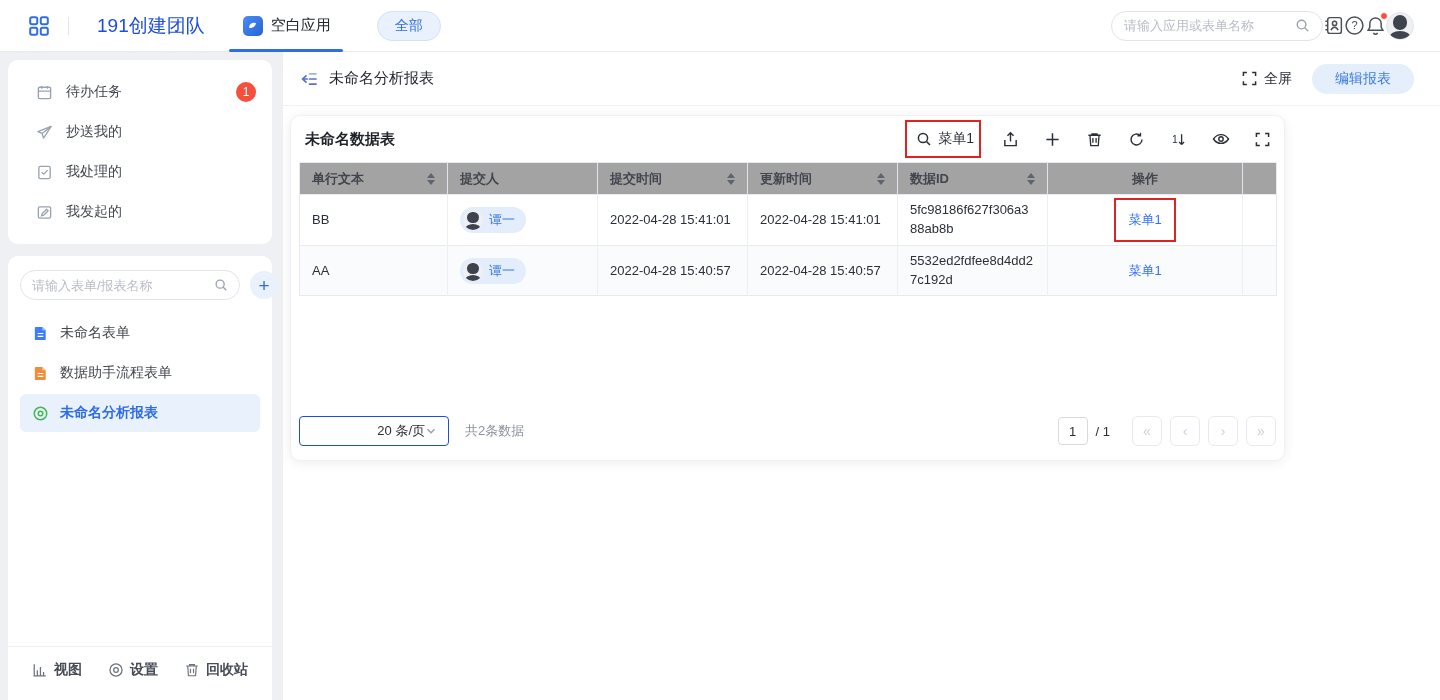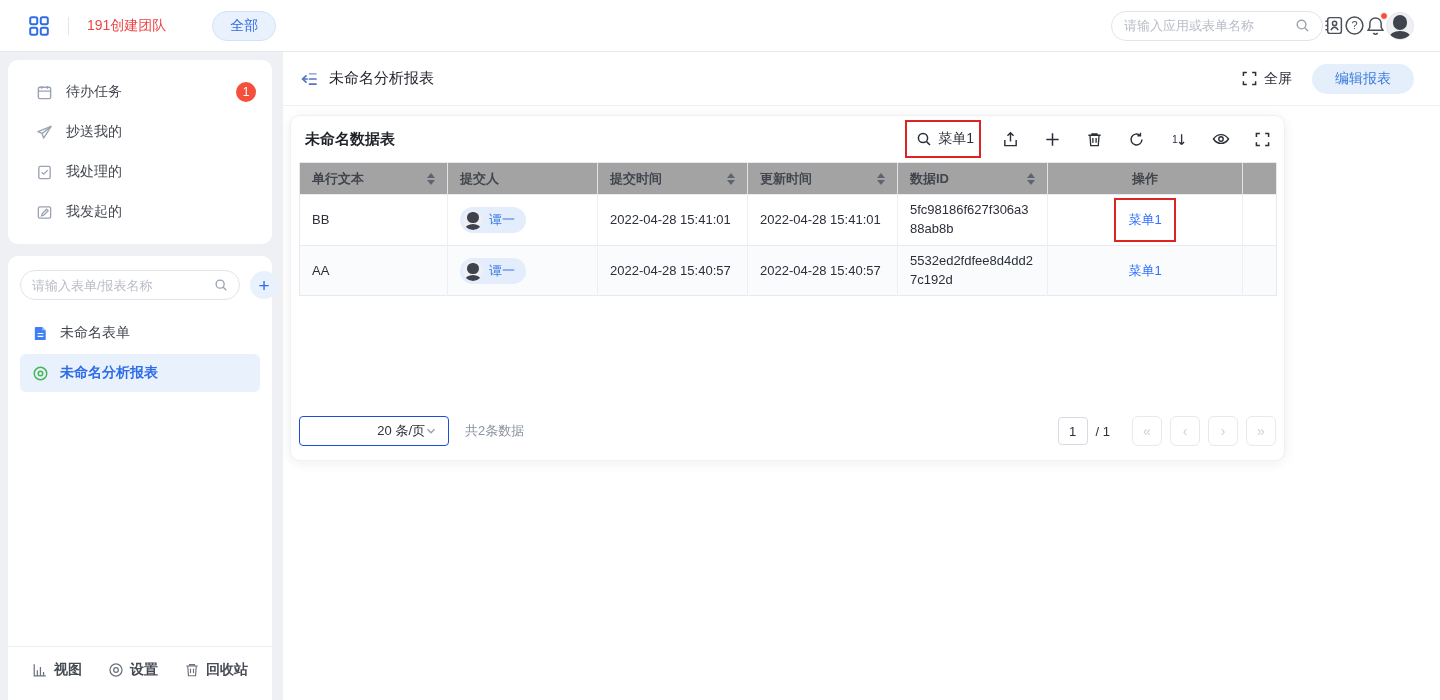--- a/index.html
+++ b/index.html
@@ -8,21 +8,21 @@
     font-family:"Liberation Sans","DejaVu Sans",sans-serif;
     background:#eef0f4; color:#2b2f38; font-size:14px;
     position:relative; overflow:hidden;
   }
   svg { display:block; }
 
   
   .navbar { height:52px; background:#fff; border-bottom:1px solid #e8eaf0;
     display:flex; align-items:center; padding:0 26px 0 28px; position:relative; z-index:5; }
   .nav-divider { width:1px; height:18px; background:#e3e5ea; margin:0 18px; }
-  .team-name { color:#ef4444; font-size:14px; font-weight:500; }
+  .team-name { color:#1d4ed8; font-size:19px; font-weight:500;margin-left:10px; }
   .app-tab { display:flex; align-items:center; gap:8px; height:52px; margin-left:38px;
     position:relative; cursor:pointer; }
   .app-tab::after { content:""; position:absolute; left:-14px; right:-12px; bottom:0;
     height:3px; background:#2f6de8; border-radius:2px; }
   .app-tab-icon { width:20px; height:20px; border-radius:5px;
     background:linear-gradient(135deg,#4a8df5,#2463d6);
     display:flex; align-items:center; justify-content:center; }
   .app-tab-label { font-size:15px; color:#23262e; font-weight:500; }
   .filter-pill { margin-left:46px; padding:5px 17px; border-radius:16px;
     background:#e9f1fd; border:1px solid #d3e2f9; color:#2f6de8; font-size:14px; cursor:pointer; }
@@ -146,20 +146,28 @@
     <svg width="22" height="22" viewBox="0 0 20 20" fill="none" stroke="#2f6de8" stroke-width="1.8">
       <rect x="2" y="2" width="6.4" height="6.4" rx="1.6"></rect>
         <rect x="11.6" y="2" width="6.4" height="6.4" rx="1.6"></rect>
       <rect x="2" y="11.6" width="6.4" height="6.4" rx="1.6"></rect>
         <rect x="11.6" y="11.6" width="6.4" height="6.4" rx="1.6"></rect>
     </svg>
   </span>
   <span class="nav-divider"></span>
   <span class="team-name">191创建团队</span>
 
+  <div class="app-tab">
+    <span class="app-tab-icon">
+      <svg width="13" height="13" viewBox="0 0 20 20">
+          <path d="M4.5 12.5c1.2-4.5 4.2-6.8 7.6-6.8 1.8 0 3.4.9 3.4.9-1.1 4.6-4.3 7.2-8 7.2-1.7 0-3-1.3-3-1.3z" fill="#ffffff"></path>
+        </svg>
+    </span>
+    <span class="app-tab-label">空白应用</span>
+  </div>
 
   <span class="filter-pill">全部</span>
 
   <div class="nav-right">
     <div class="nav-search">
       <input placeholder="请输入应用或表单名称" style="">
       <span>
         <svg width="15" height="15" viewBox="0 0 16 16" fill="none" stroke="#9aa1ad" stroke-width="1.5">
           <circle cx="7" cy="7" r="4.6"></circle>
             <path d="M10.6 10.6L14 14"></path>
@@ -249,20 +257,30 @@
     <div class="form-list">
       <div class="form-item">
         <span>
           <svg width="17" height="17" viewBox="0 0 18 18">
               <path d="M4 2h7l3.5 3.5V15a1 1 0 0 1-1 1H4a1 1 0 0 1-1-1V3a1 1 0 0 1 1-1z" fill="#3f7ef7"></path>
               <path d="M6 9h6M6 12h6" stroke="#ffffff" stroke-width="1.2"></path>
               <path d="M11 2v3.5h3.5" fill="#a9c8fb"></path>
             </svg>
         </span>
         <span>未命名表单</span>
+      </div>
+      <div class="form-item">
+        <span>
+          <svg width="17" height="17" viewBox="0 0 18 18">
+              <path d="M4 2h7l3.5 3.5V15a1 1 0 0 1-1 1H4a1 1 0 0 1-1-1V3a1 1 0 0 1 1-1z" fill="#f08c3a"></path>
+              <path d="M6 9h6M6 12h6" stroke="#ffffff" stroke-width="1.2"></path>
+              <path d="M11 2v3.5h3.5" fill="#f8cfa8"></path>
+            </svg>
+        </span>
+        <span>数据助手流程表单</span>
       </div>
       <div class="form-item active">
         <span>
           <svg width="17" height="17" viewBox="0 0 18 18" fill="none" stroke="#45b854" stroke-width="1.6">
             <circle cx="9" cy="9" r="6.6"></circle>
               <circle cx="9" cy="9" r="2.4"></circle>
           </svg>
         </span>
         <span>未命名分析报表</span>
       </div>

